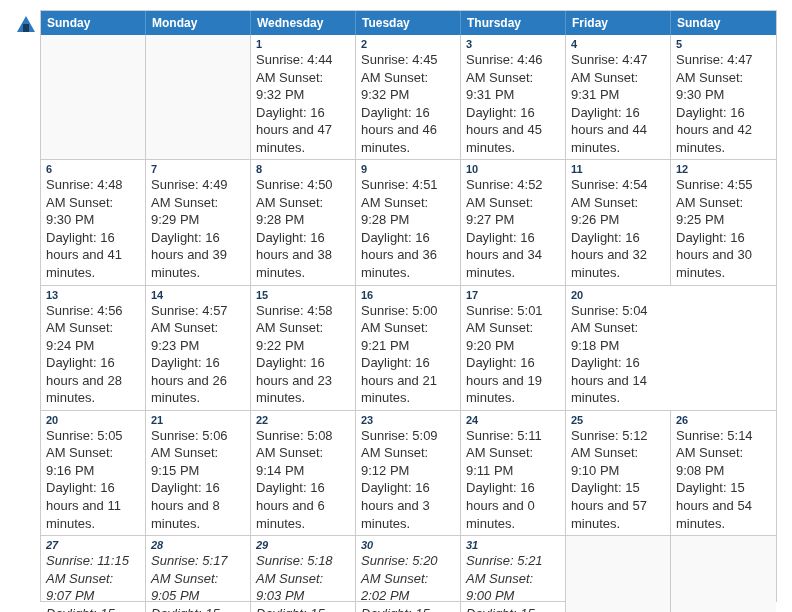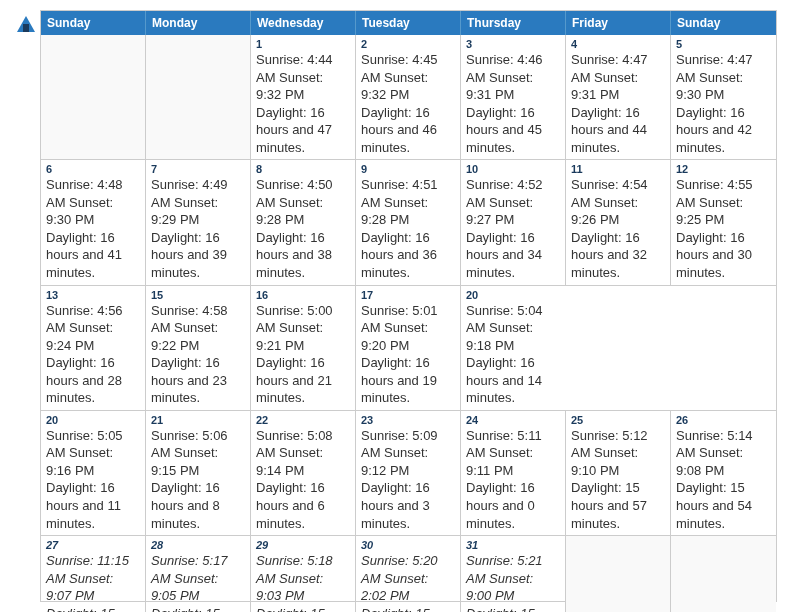--- a/index.html
+++ b/index.html
@@ -227,20 +227,26 @@
           </div>
         </div>
         <div class="cal-week">
           <div class="cal-cell">
             <div class="day-num">13</div>
             <div class="cell-text">Sunrise: 4:56 AM
 Sunset: 9:24 PM
 Daylight: 16 hours and 28 minutes.</div>
           </div>
           <div class="cal-cell">
+            <div class="day-num">14</div>
+            <div class="cell-text">Sunrise: 4:57 AM
+Sunset: 9:23 PM
+Daylight: 16 hours and 26 minutes.</div>
+          </div>
+          <div class="cal-cell">
             <div class="day-num">15</div>
             <div class="cell-text">Sunrise: 4:58 AM
 Sunset: 9:22 PM
 Daylight: 16 hours and 23 minutes.</div>
           </div>
           <div class="cal-cell">
             <div class="day-num">16</div>
             <div class="cell-text">Sunrise: 5:00 AM
 Sunset: 9:21 PM
 Daylight: 16 hours and 21 minutes.</div>

